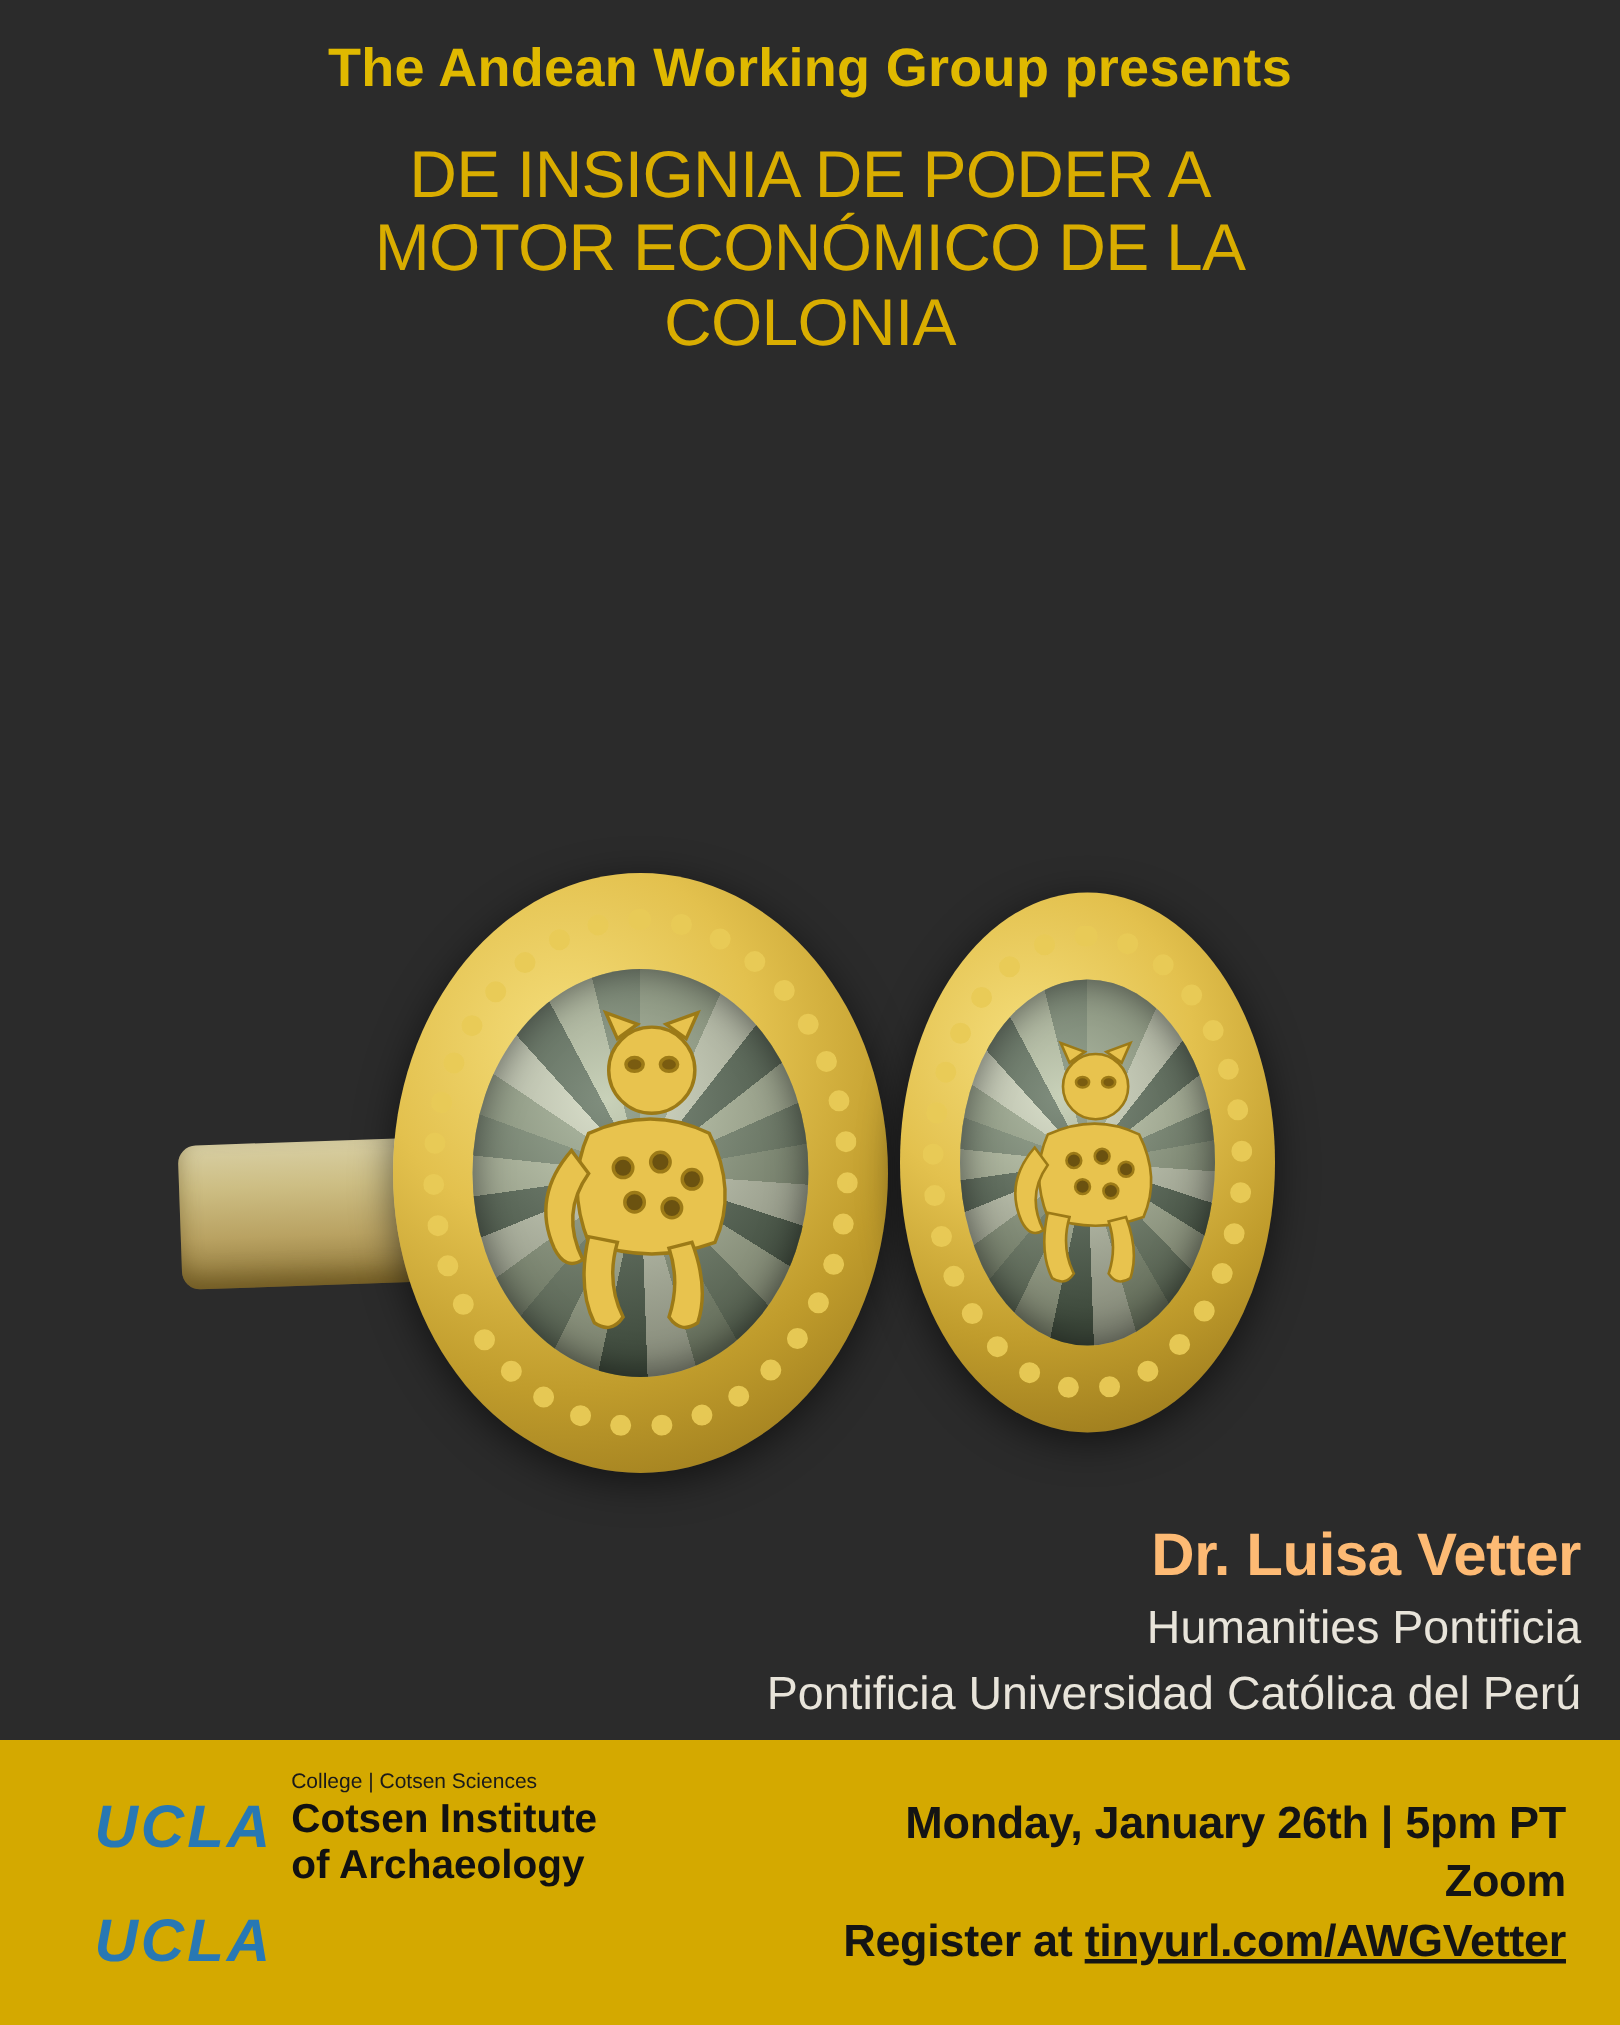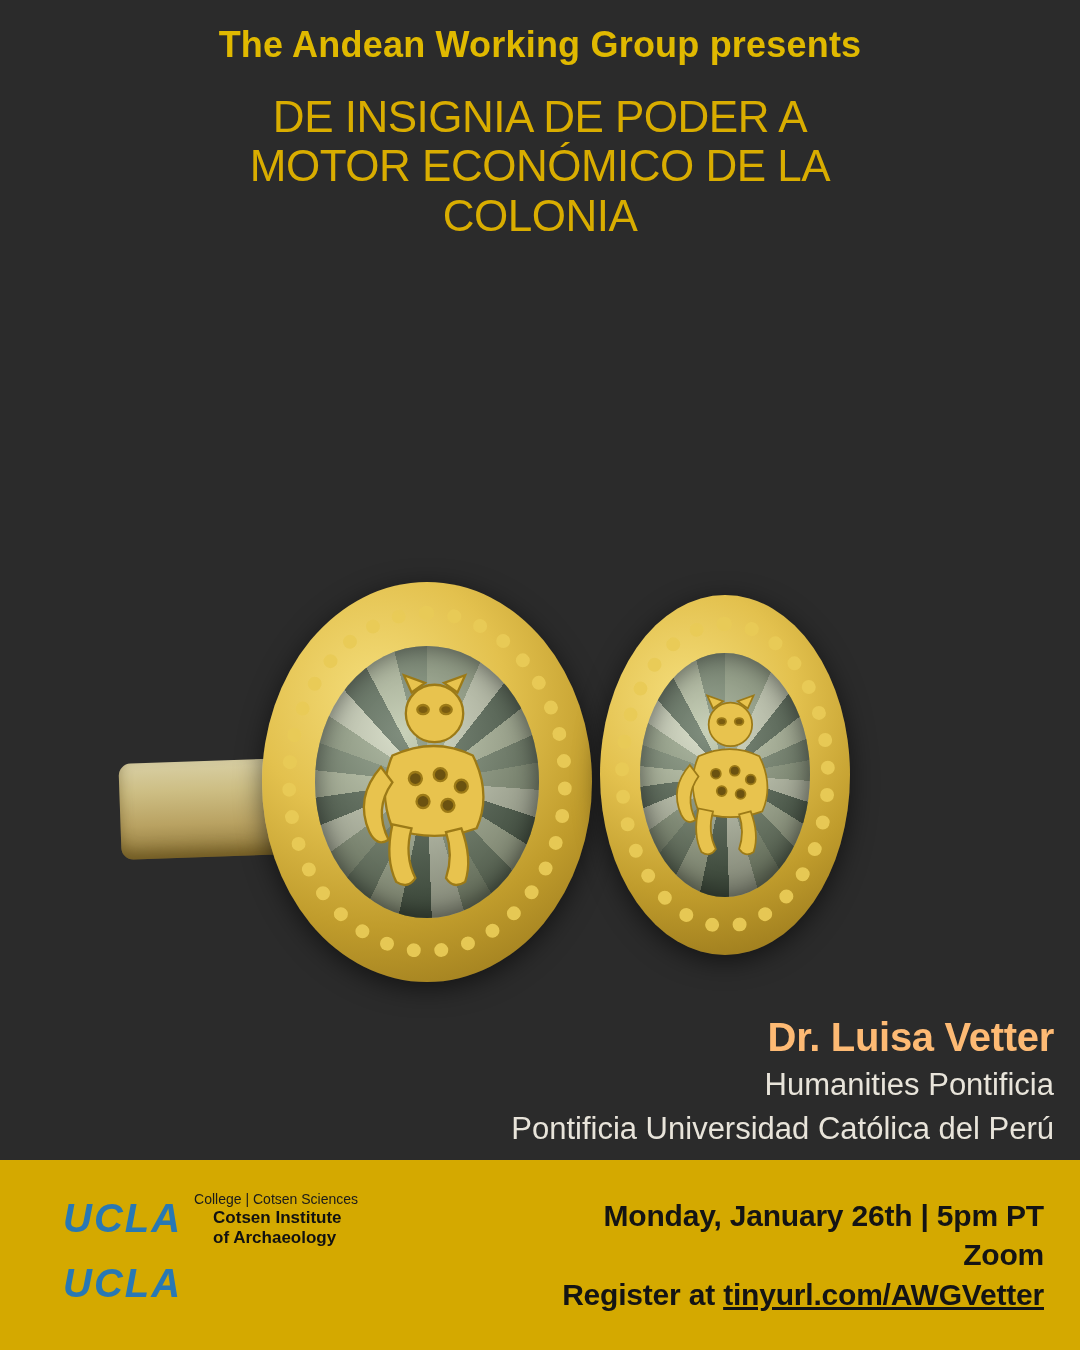--- a/index.html
+++ b/index.html
@@ -163,24 +163,23 @@
     letter-spacing: 2px;
     font-family: "Liberation Sans", sans-serif;
   }
   .logo-text-small {
     color: #1a1a1a;
     font-size: 14px;
     line-height: 1.2;
   }
   .logo-text-big {
     color: #111;
-    font-size: 17px;
+    font-size: 27px;
     font-weight: bold;
     line-height: 1.14;
-    margin-left: 19px;
   }
   .details {
     flex: 1;
     text-align: right;
     padding-right: 36px;
     color: #141414;
   }
   .details .line {
     font-size: 30px;
     font-weight: bold;

